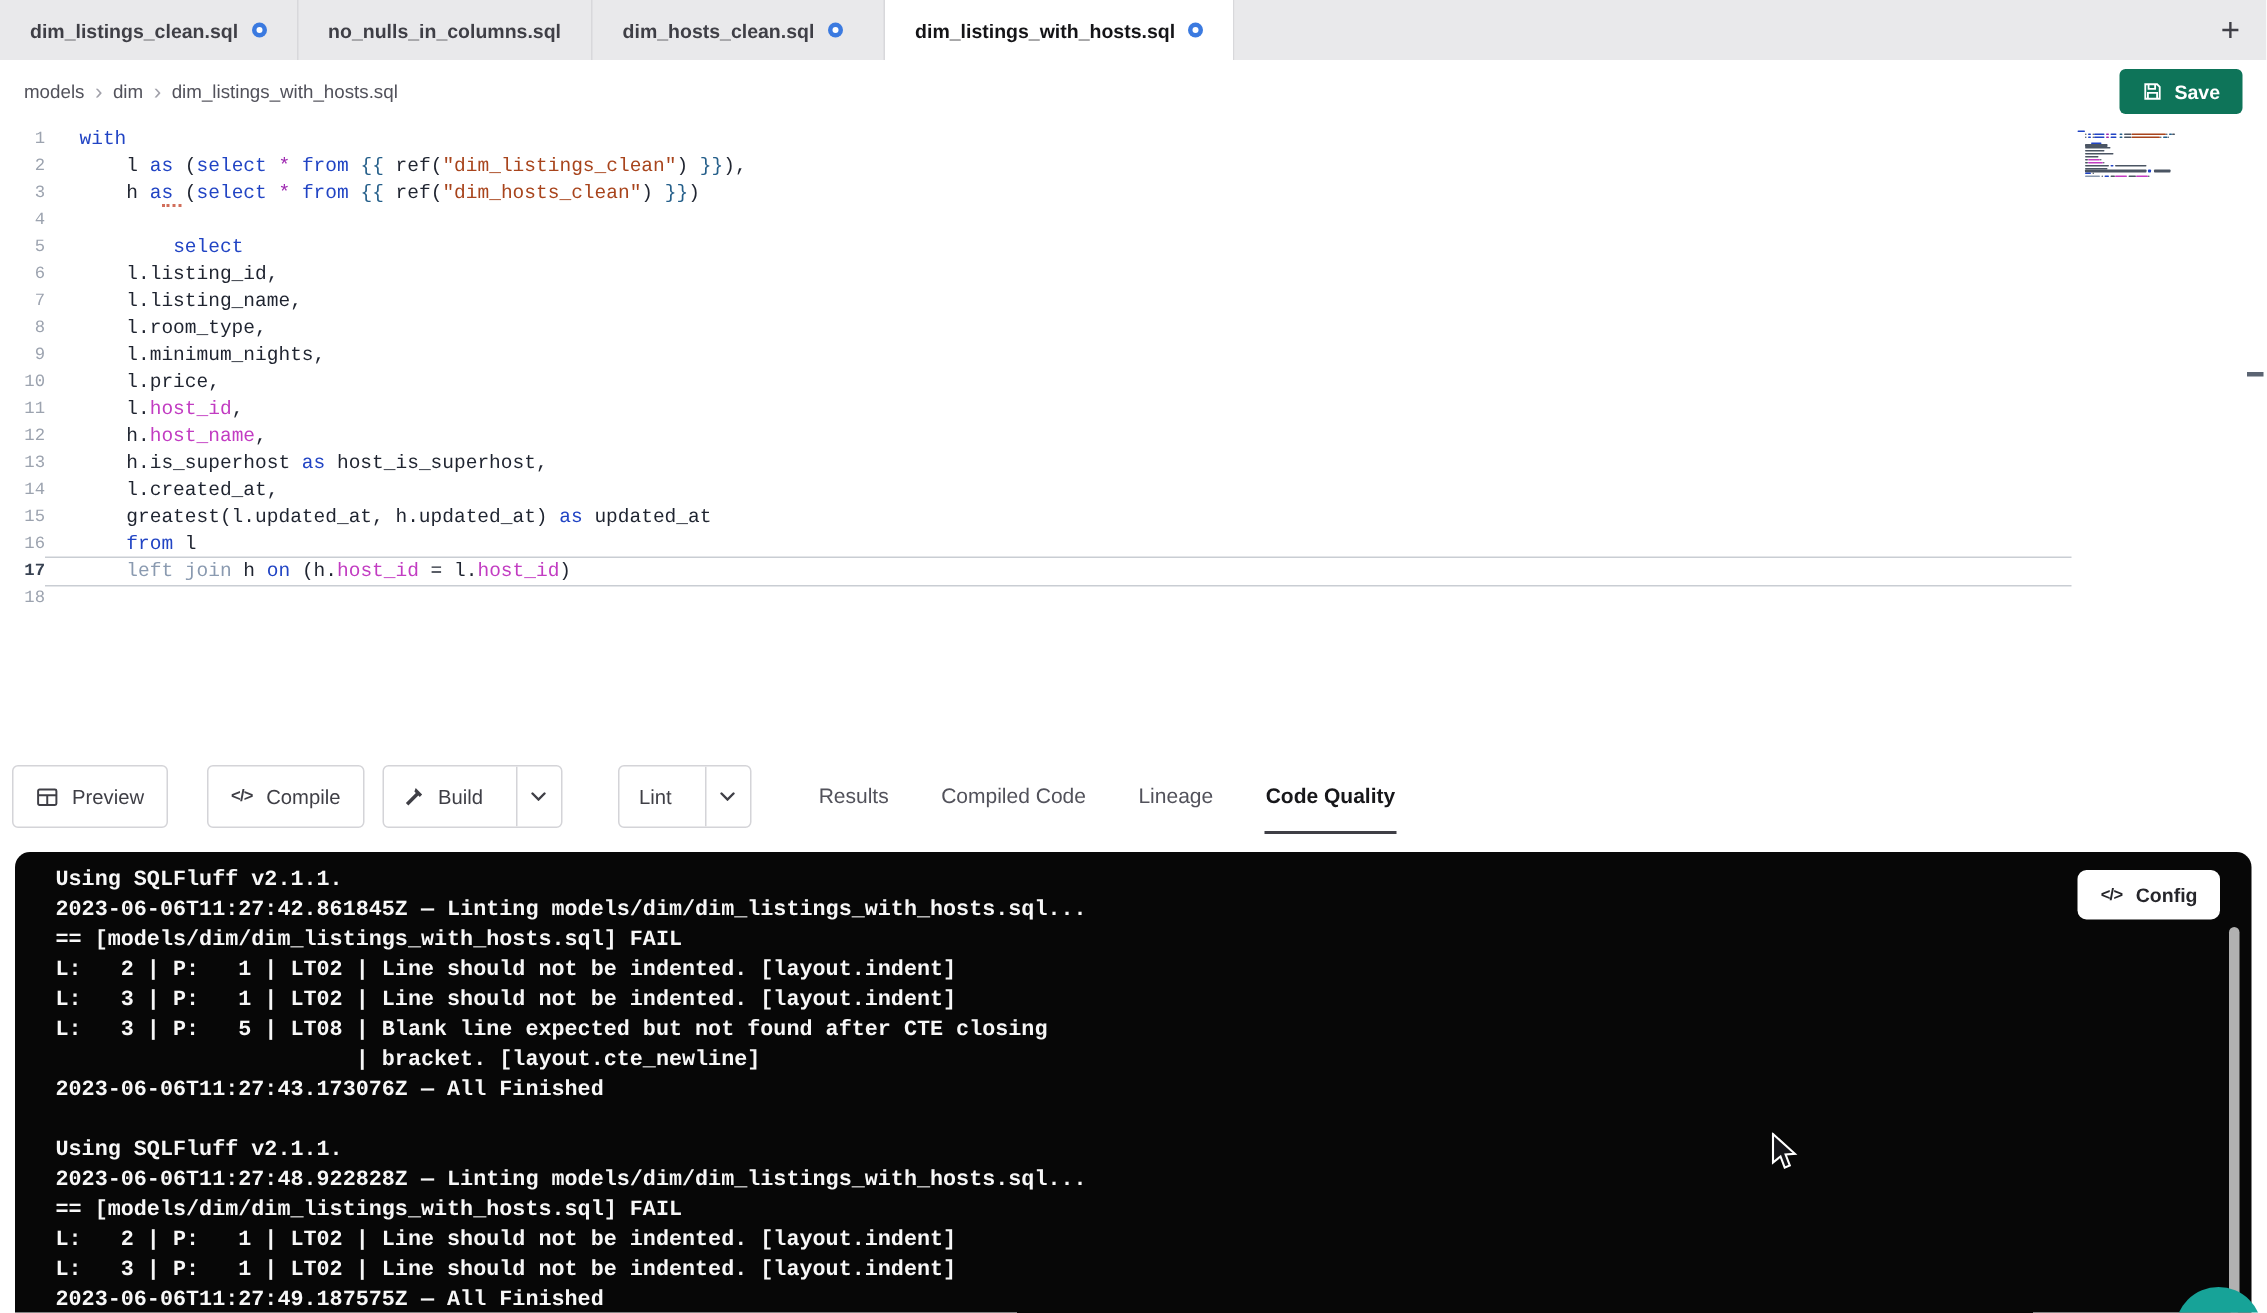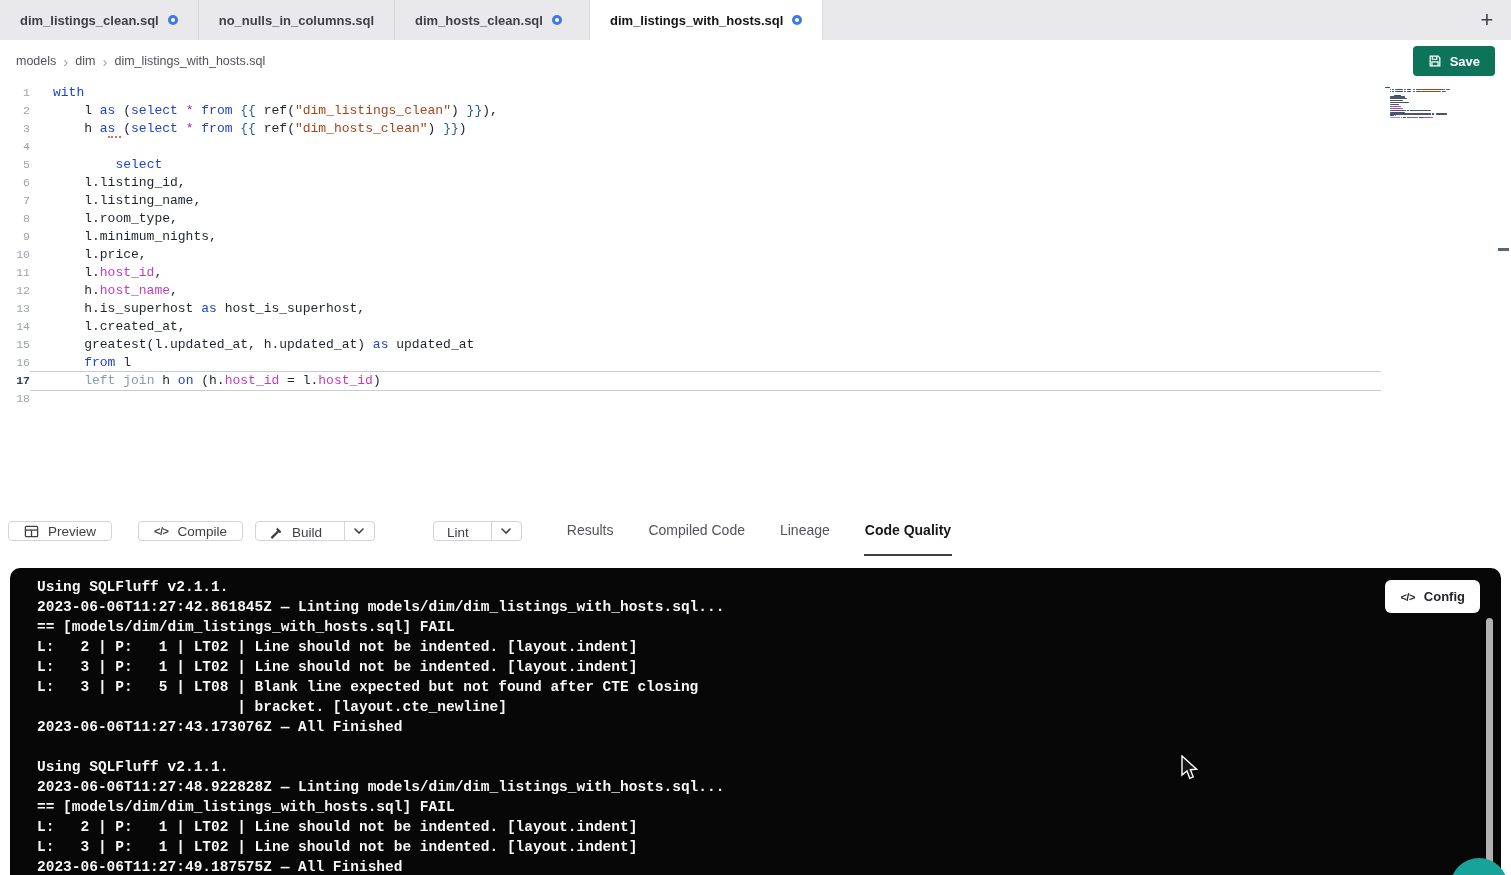--- a/index.html
+++ b/index.html
@@ -43,28 +43,28 @@
 .mb.o{background:var(--syn-operator,#9d27b0);}
 .mb.s{background:var(--syn-string,#a8441c);}
 .mb.j{background:var(--syn-jinja,#255f8a);}
 .mb.m{background:var(--syn-ident,#c23cc2);}
 .mb.d{background:var(--syn-muted,#8a9ab0);}
 .overview-mark{position:absolute;right:2px;top:166px;width:11px;height:3px;background:#5b6472;}
 .lint-squiggle{position:absolute;left:108px;top:53px;width:13px;height:3px;border-bottom:2px dotted #c64a33;opacity:.8;}
 
 
 .toolbar{position:absolute;top:506px;left:0;right:0;height:50px;background:#fff;display:flex;align-items:center;padding-left:8px;}
-.btn{display:flex;align-items:center;gap:9px;height:20px;padding:0 15px;border:1px solid #d4d4d8;border-radius:4px;background:#fff;color:#3f3f46;font-size:13.5px;font-weight:500;cursor:pointer;font-family:inherit;}
+.btn{display:flex;align-items:center;gap:9px;height:42px;padding:0 15px;border:1px solid #d4d4d8;border-radius:4px;background:#fff;color:#3f3f46;font-size:13.5px;font-weight:500;cursor:pointer;font-family:inherit;}
 .glyph{font-size:11px;font-weight:700;letter-spacing:-0.5px;}
 .split{padding:0;overflow:hidden;}
-.split-main{display:flex;align-items:flex-end;gap:9px;padding:0 13px;height:100%;cursor:pointer;}
+.split-main{display:flex;align-items:center;gap:9px;padding:0 13px;height:100%;cursor:pointer;}
 .split-arrow{display:flex;align-items:center;justify-content:center;width:30px;height:100%;border-left:1px solid #d4d4d8;cursor:pointer;}
 #compile{margin-left:26px;}
 #build{margin-left:12px;}
-#lint{margin-left:58px;}
+#lint{margin-left:37px;}
 #paneltabs{display:flex;align-items:stretch;height:50px;margin-left:44px;gap:33px;}
 .ptab{display:flex;align-items:center;font-size:14px;color:#52525b;border-bottom:2px solid transparent;cursor:pointer;padding:0 1px;}
 .ptab.active{color:#17171a;font-weight:600;border-bottom-color:#3f3f46;}
 
 
 .terminal{position:absolute;left:10px;top:568px;width:1491px;height:330px;background:var(--terminal-bg,#070707);border-radius:10px;}
 #termlines{padding:9px 0 0 27px;font-family:"Liberation Mono","DejaVu Sans Mono",monospace;font-size:14.5px;font-weight:bold;line-height:20px;color:#f7f7f7;white-space:pre;}
 .config{position:absolute;top:12px;right:21px;display:flex;align-items:center;gap:9px;height:33px;padding:0 15px;background:#fff;border:none;border-radius:6px;font-size:13px;font-weight:600;color:#26262b;cursor:pointer;font-family:"Liberation Sans",sans-serif;}
 .term-scroll{position:absolute;top:50px;right:8px;width:7px;height:258px;background:#cfcfcf;border-radius:4px;opacity:.85;}
 

